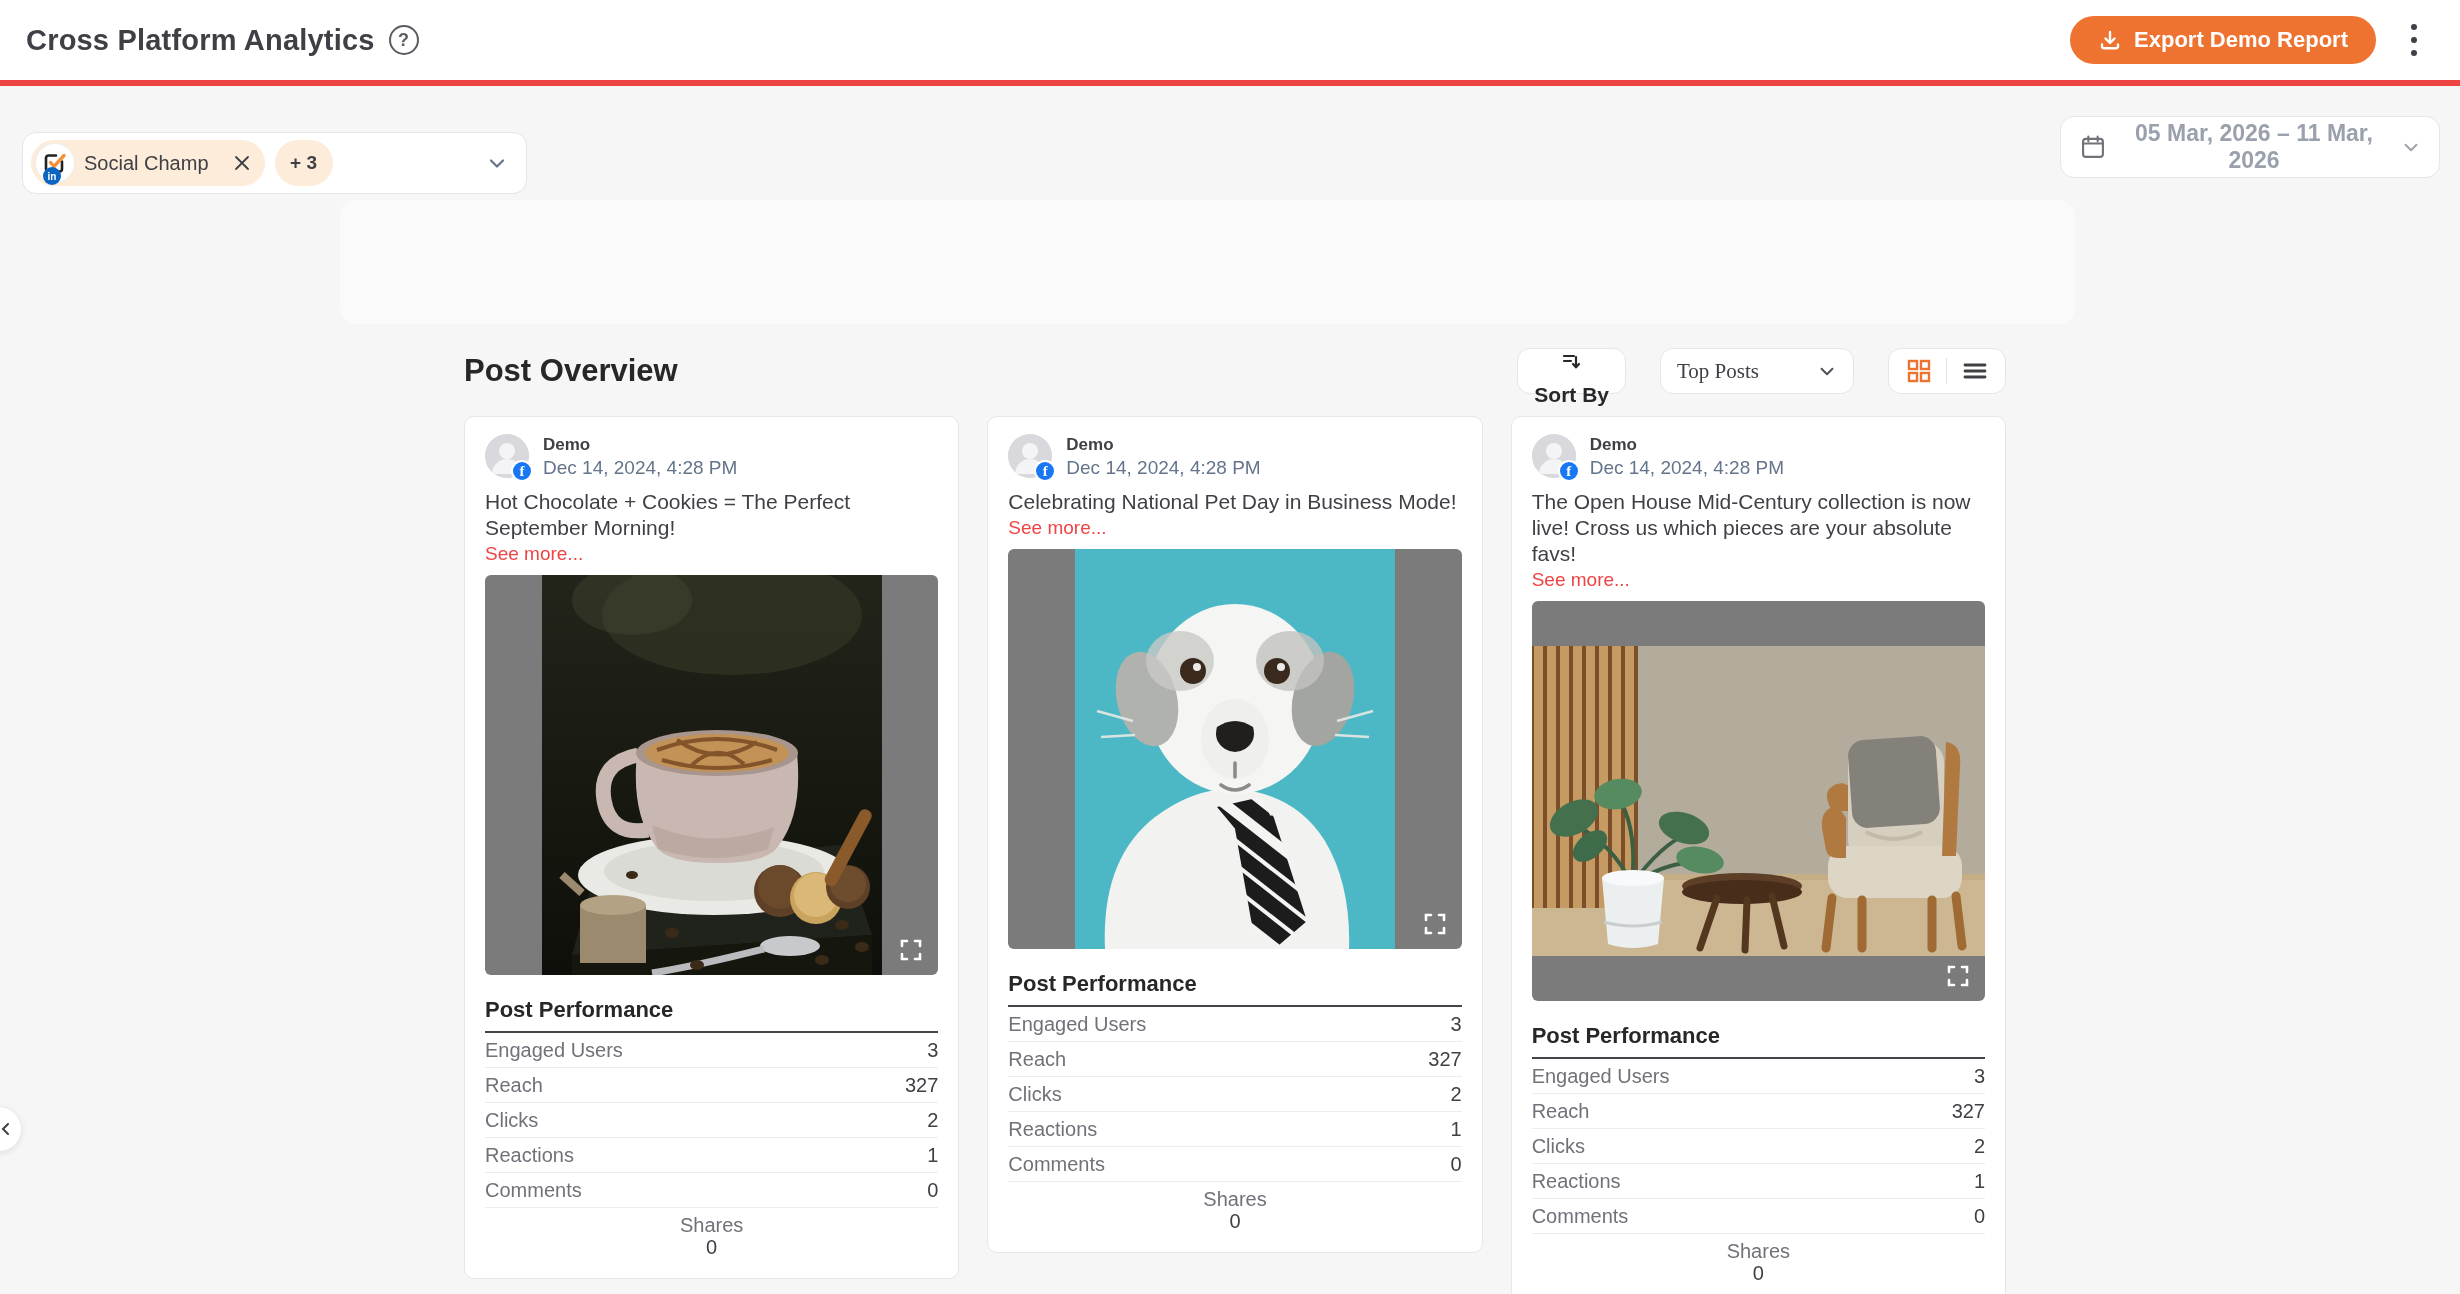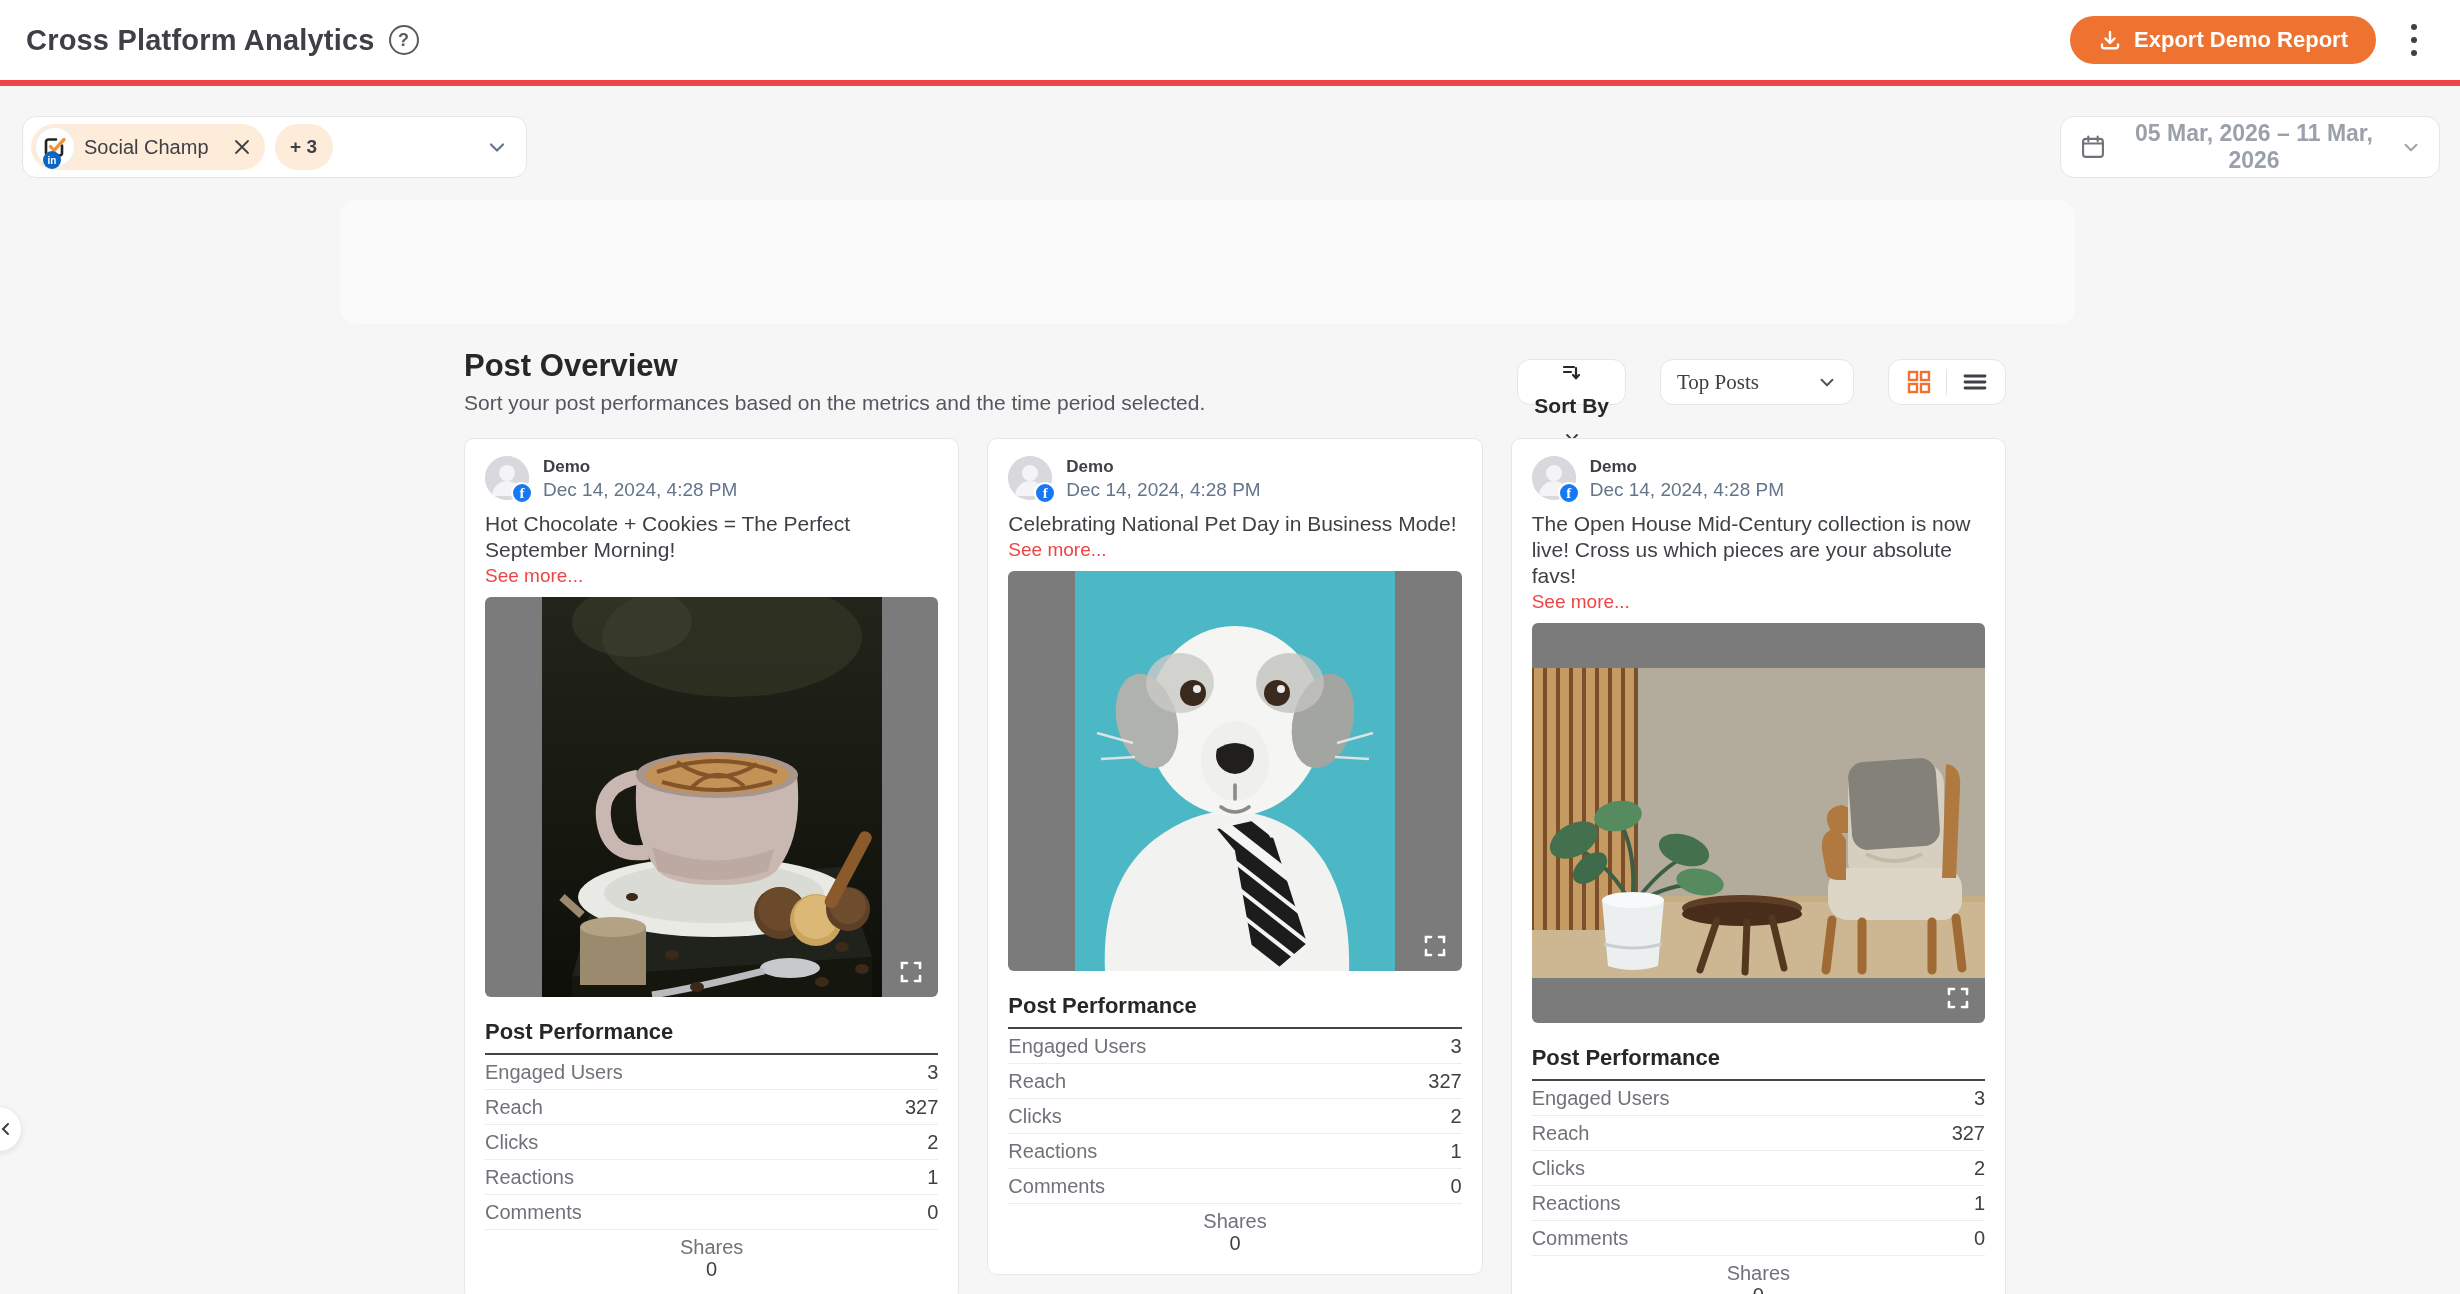--- a/index.html
+++ b/index.html
@@ -15,21 +15,21 @@
   .h-spacer { flex:1; }
   .export-btn { height:48px; background:#ee7230; border:none; border-radius:26px; color:#fff;
                 font-size:22px; font-weight:700; display:flex; align-items:center; gap:12px; padding:0 28px;
                 font-family:"Liberation Sans", sans-serif; cursor:pointer; }
   .kebab { width:40px; height:48px; margin-left:18px; display:flex; flex-direction:column; gap:7px;
            align-items:center; justify-content:center; background:none; border:none; cursor:pointer; }
   .kebab i { width:6px; height:6px; border-radius:50%; background:#3f3f46; }
 
   
   .filter-row { position:absolute; top:116px; left:0; width:2460px; height:62px; }
-  .select { position:absolute; left:22px; top:0; width:505px; height:62px; background:#fff;
+  .select { position:absolute; left:22px; top:16px; width:505px; height:62px; background:#fff;
             border:1px solid #e6e6e9; border-radius:14px; display:flex; align-items:center; padding:0 18px 0 8px; }
   .chip { background:#fcecd9; border-radius:999px; height:46px; display:flex; align-items:center; gap:10px; padding:0 14px 0 5px; }
   .chip-avatar { width:38px; height:38px; border-radius:50%; background:#fff; position:relative;
                  display:flex; align-items:center; justify-content:center; box-shadow:0 0 0 1px #eee; }
   .li-badge { position:absolute; left:7px; bottom:-3px; width:18px; height:18px; border-radius:50%;
               background:#0a66c2; color:#fff; font-size:10px; font-weight:700; display:flex; align-items:center; justify-content:center; }
   .chip-label { font-size:20px; color:#3f3f46; }
   .chip-x { background:none; border:none; margin-left:14px; cursor:pointer; display:flex; }
   .chip-plus { background:#fcecd9; border-radius:999px; height:46px; min-width:58px; margin-left:10px;
                display:flex; align-items:center; justify-content:center; font-size:19px; font-weight:700; color:#3f3f46; }
@@ -156,21 +156,20 @@
   <svg width="14" height="14" viewBox="0 0 14 14" fill="none" stroke="#3f3f46" stroke-width="2" stroke-linecap="round">
       <path d="M9 2 4 7l5 5"></path>
     </svg>
 </div>
 
 <div class="main">
 
   <div class="sec-head">
     <div>
       <div class="sec-title">Post Overview</div>
-      <div class="sec-sub">Sort your post performances based on the metrics and the time period selected.</div>
     </div>
     <div class="controls">
       <button class="ctrl sortby">
         <span style="display:flex;">
           <svg width="24" height="24" viewBox="0 0 24 24" fill="none" stroke="#27272a" stroke-width="2.2" stroke-linecap="round">
             <path d="M4 7h10M4 12h7"></path>
               <path d="M16 8v10"></path>
               <path d="m13 15 3 3.2L19 15"></path>
           </svg>
         </span>

